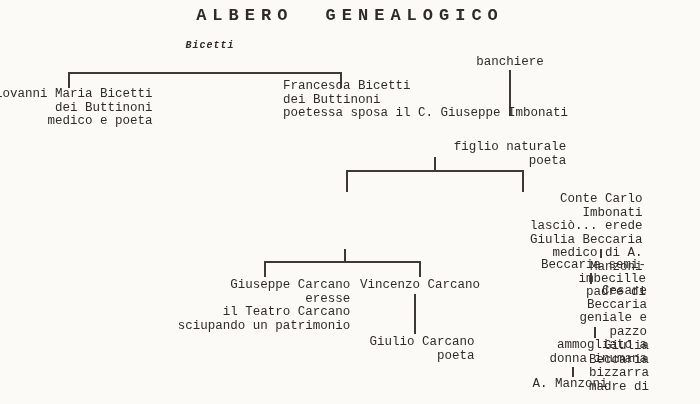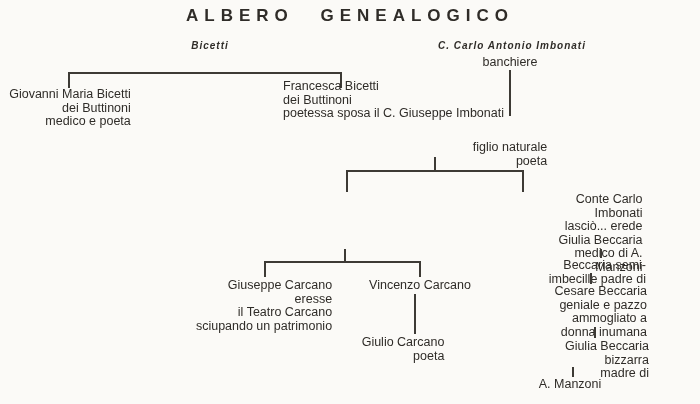--- a/index.html
+++ b/index.html
@@ -6,21 +6,21 @@
     --paper:#fbfaf7;
     --ink:#2f2c28;
     --line:#3d3a35;
   }
   *{margin:0;padding:0;box-sizing:border-box;}
   html,body{background:#e9e8e4;}
   .page{
     position:relative;
     width:700px;height:404px;
     background:var(--paper);
-    font-family:Liberation Sans, sans-serif;
+    font-family:Liberation Mono, monospace;
     color:var(--ink);
     overflow:hidden;
     margin:0 auto;
   }
   .title{
     position:absolute;top:6px;left:0;right:0;
     text-align:center;
     font-size:17px;font-weight:bold;
     letter-spacing:6px;word-spacing:16px;
   }
@@ -46,21 +46,20 @@
   .vline{position:absolute;width:2px;background:var(--line);}
 </style>
 </head>
 <body>
 
 <div class="page">
 
   <div class="title">ALBERO GENEALOGICO</div>
 
   <div class="family-heading" style="left:210px;top:40px">Bicetti</div>
-  <div class="family-heading" style="left:512px;top:40px">C. Carlo Antonio Imbonati</div>
   <div class="node" style="left:510px;top:56px">banchiere</div>
 
   <div class="hline" style="left:68px;top:72px;width:274px"></div>
   <div class="vline" style="left:68px;top:72px;height:16px"></div>
   <div class="vline" style="left:340px;top:72px;height:16px"></div>
 
   <div class="vline" style="left:509px;top:70px;height:46px"></div>
 
   <div class="node" style="left:70px;top:88px">Giovanni Maria Bicetti
 dei Buttinoni
@@ -86,21 +85,21 @@
   <div class="vline" style="left:264px;top:261px;height:16px"></div>
   <div class="vline" style="left:419px;top:261px;height:16px"></div>
 
   <div class="node" style="left:264px;top:279px">Giuseppe Carcano
 eresse
 il Teatro Carcano
 sciupando un patrimonio</div>
   <div class="node" style="left:420px;top:279px">Vincenzo Carcano</div>
 
   <div class="vline" style="left:414px;top:294px;height:40px"></div>
-  <div class="node" style="left:403px;top:336px">Giulio Carcano
+  <div class="node" style="left:422px;top:336px">Giulio Carcano
 poeta</div>
 
   <div class="vline" style="left:600px;top:249px;height:9px"></div>
   <div class="node" style="left:592px;top:259px">Beccaria semi-imbecille padre di</div>
 
   <div class="vline" style="left:590px;top:273px;height:11px"></div>
   <div class="node" style="left:594px;top:285px">Cesare Beccaria
 geniale e pazzo
 ammogliato a donna inumana</div>
 

